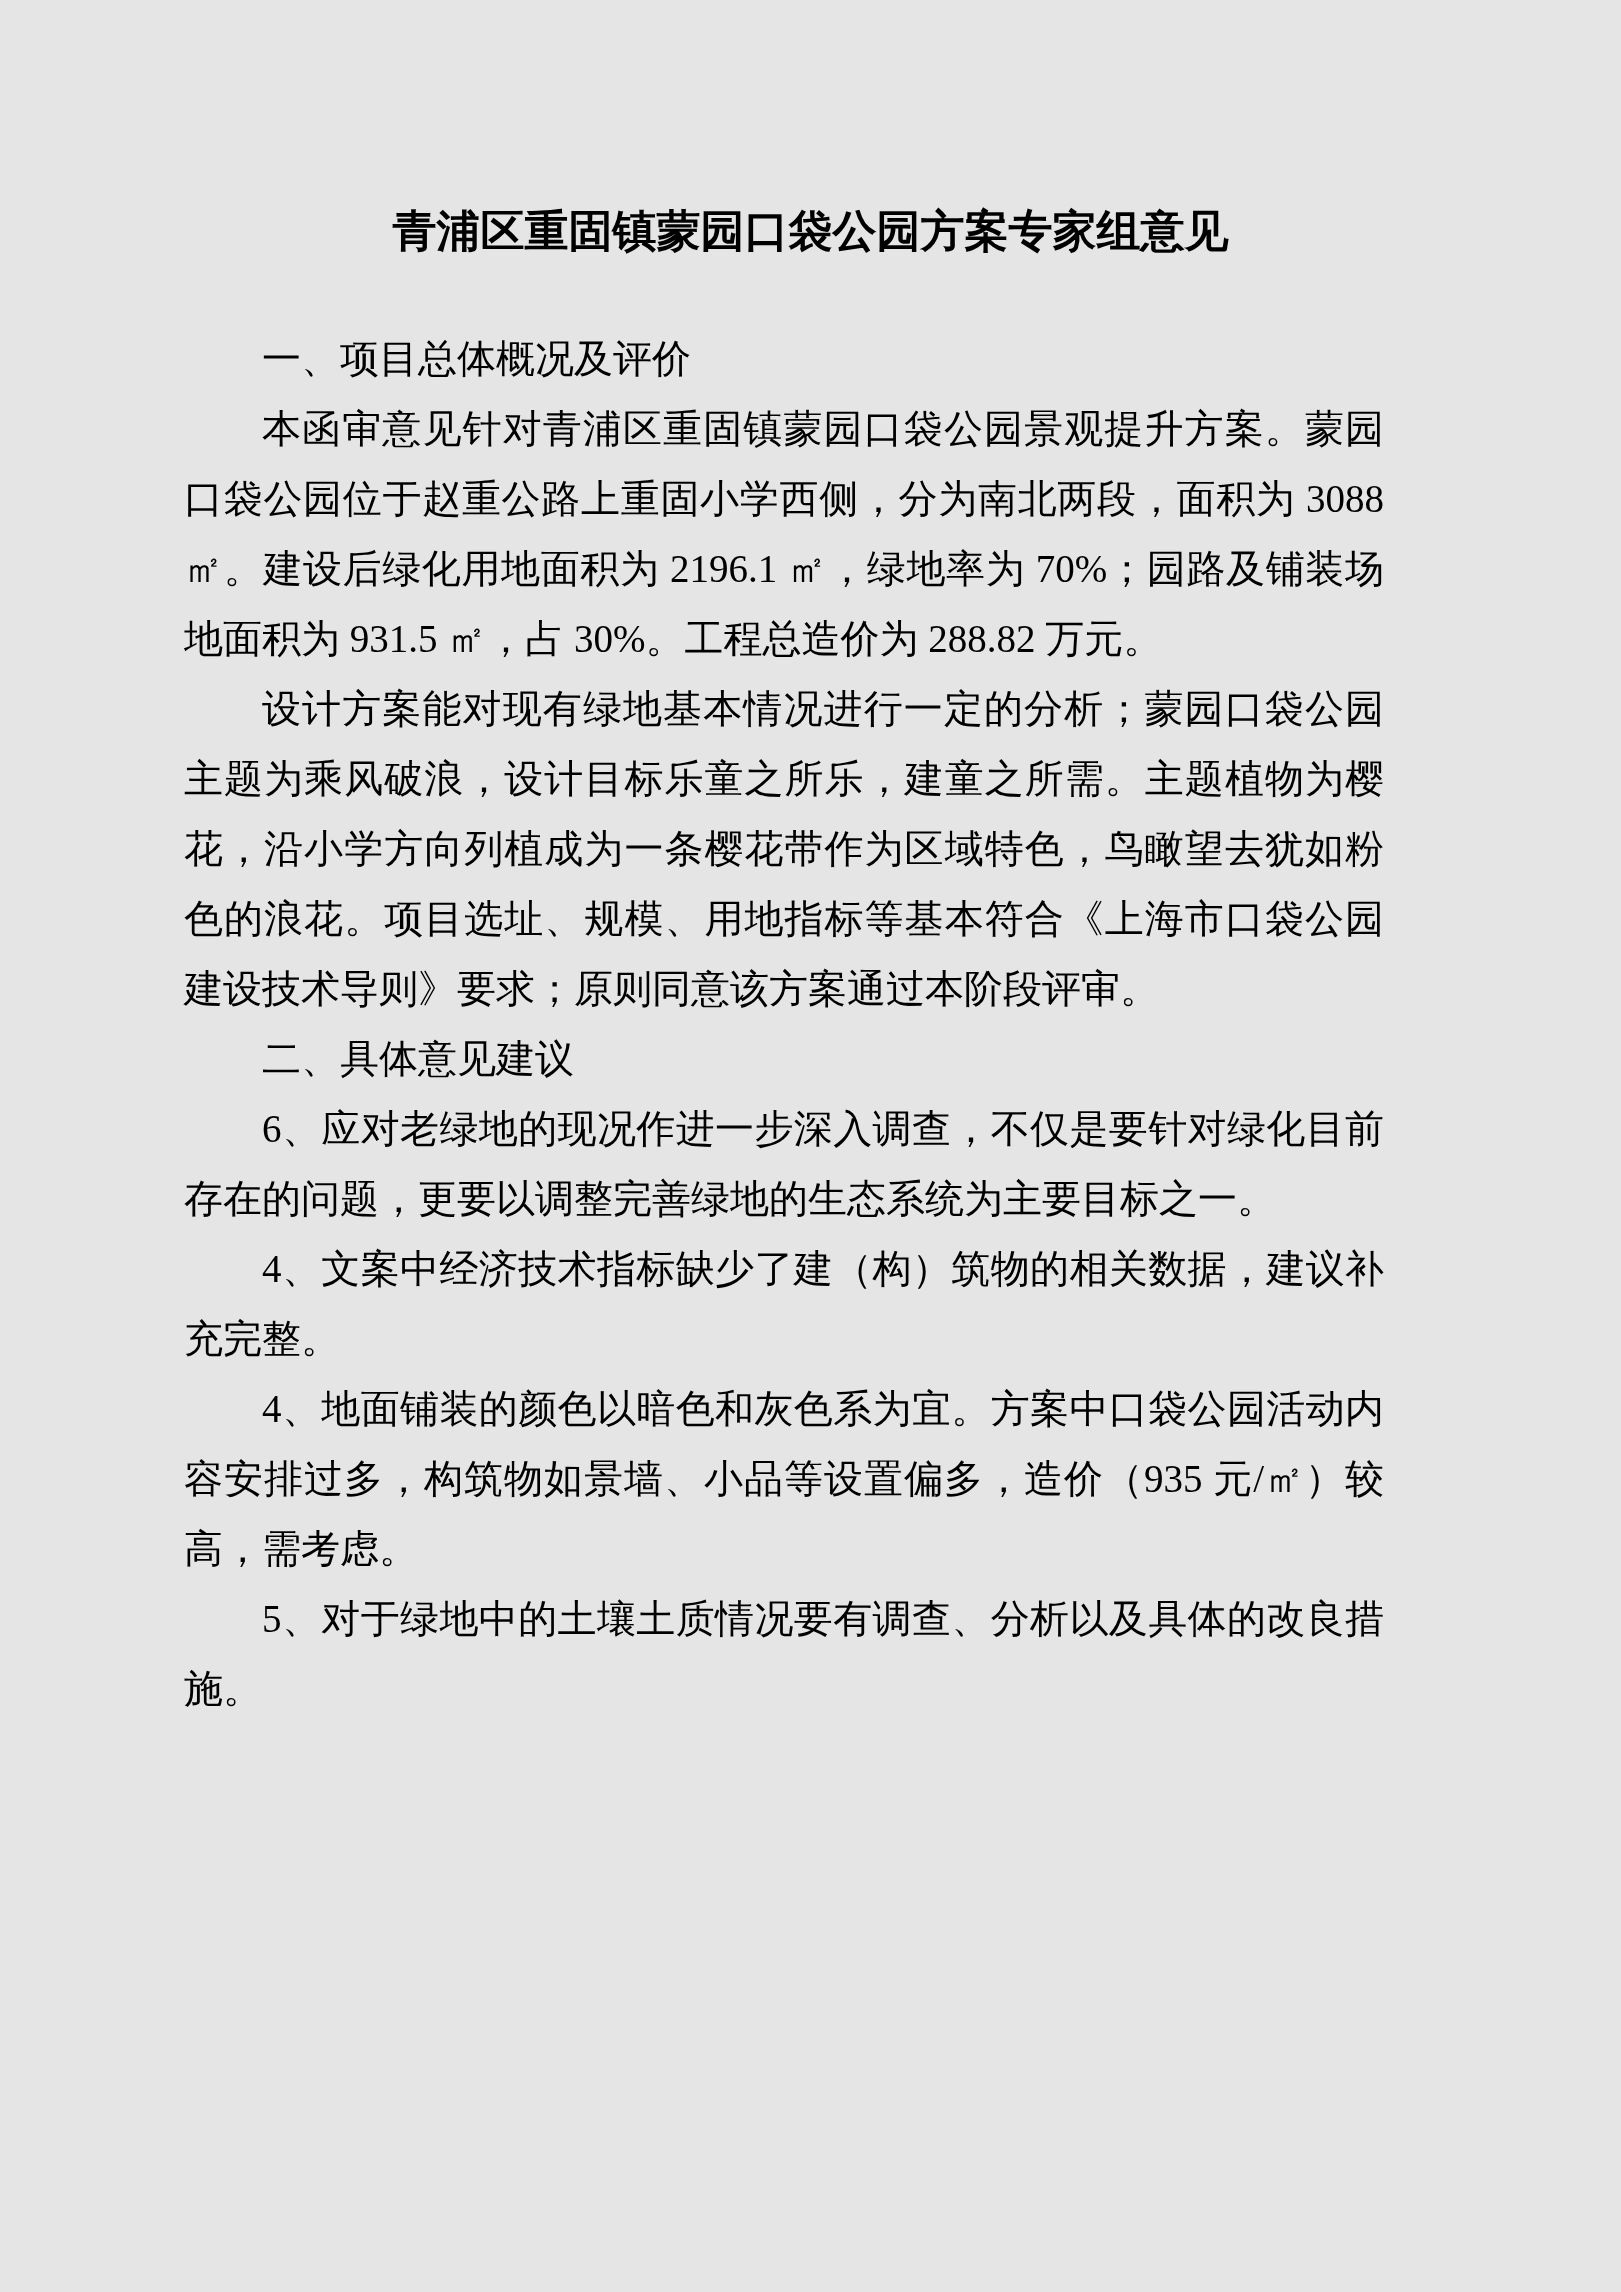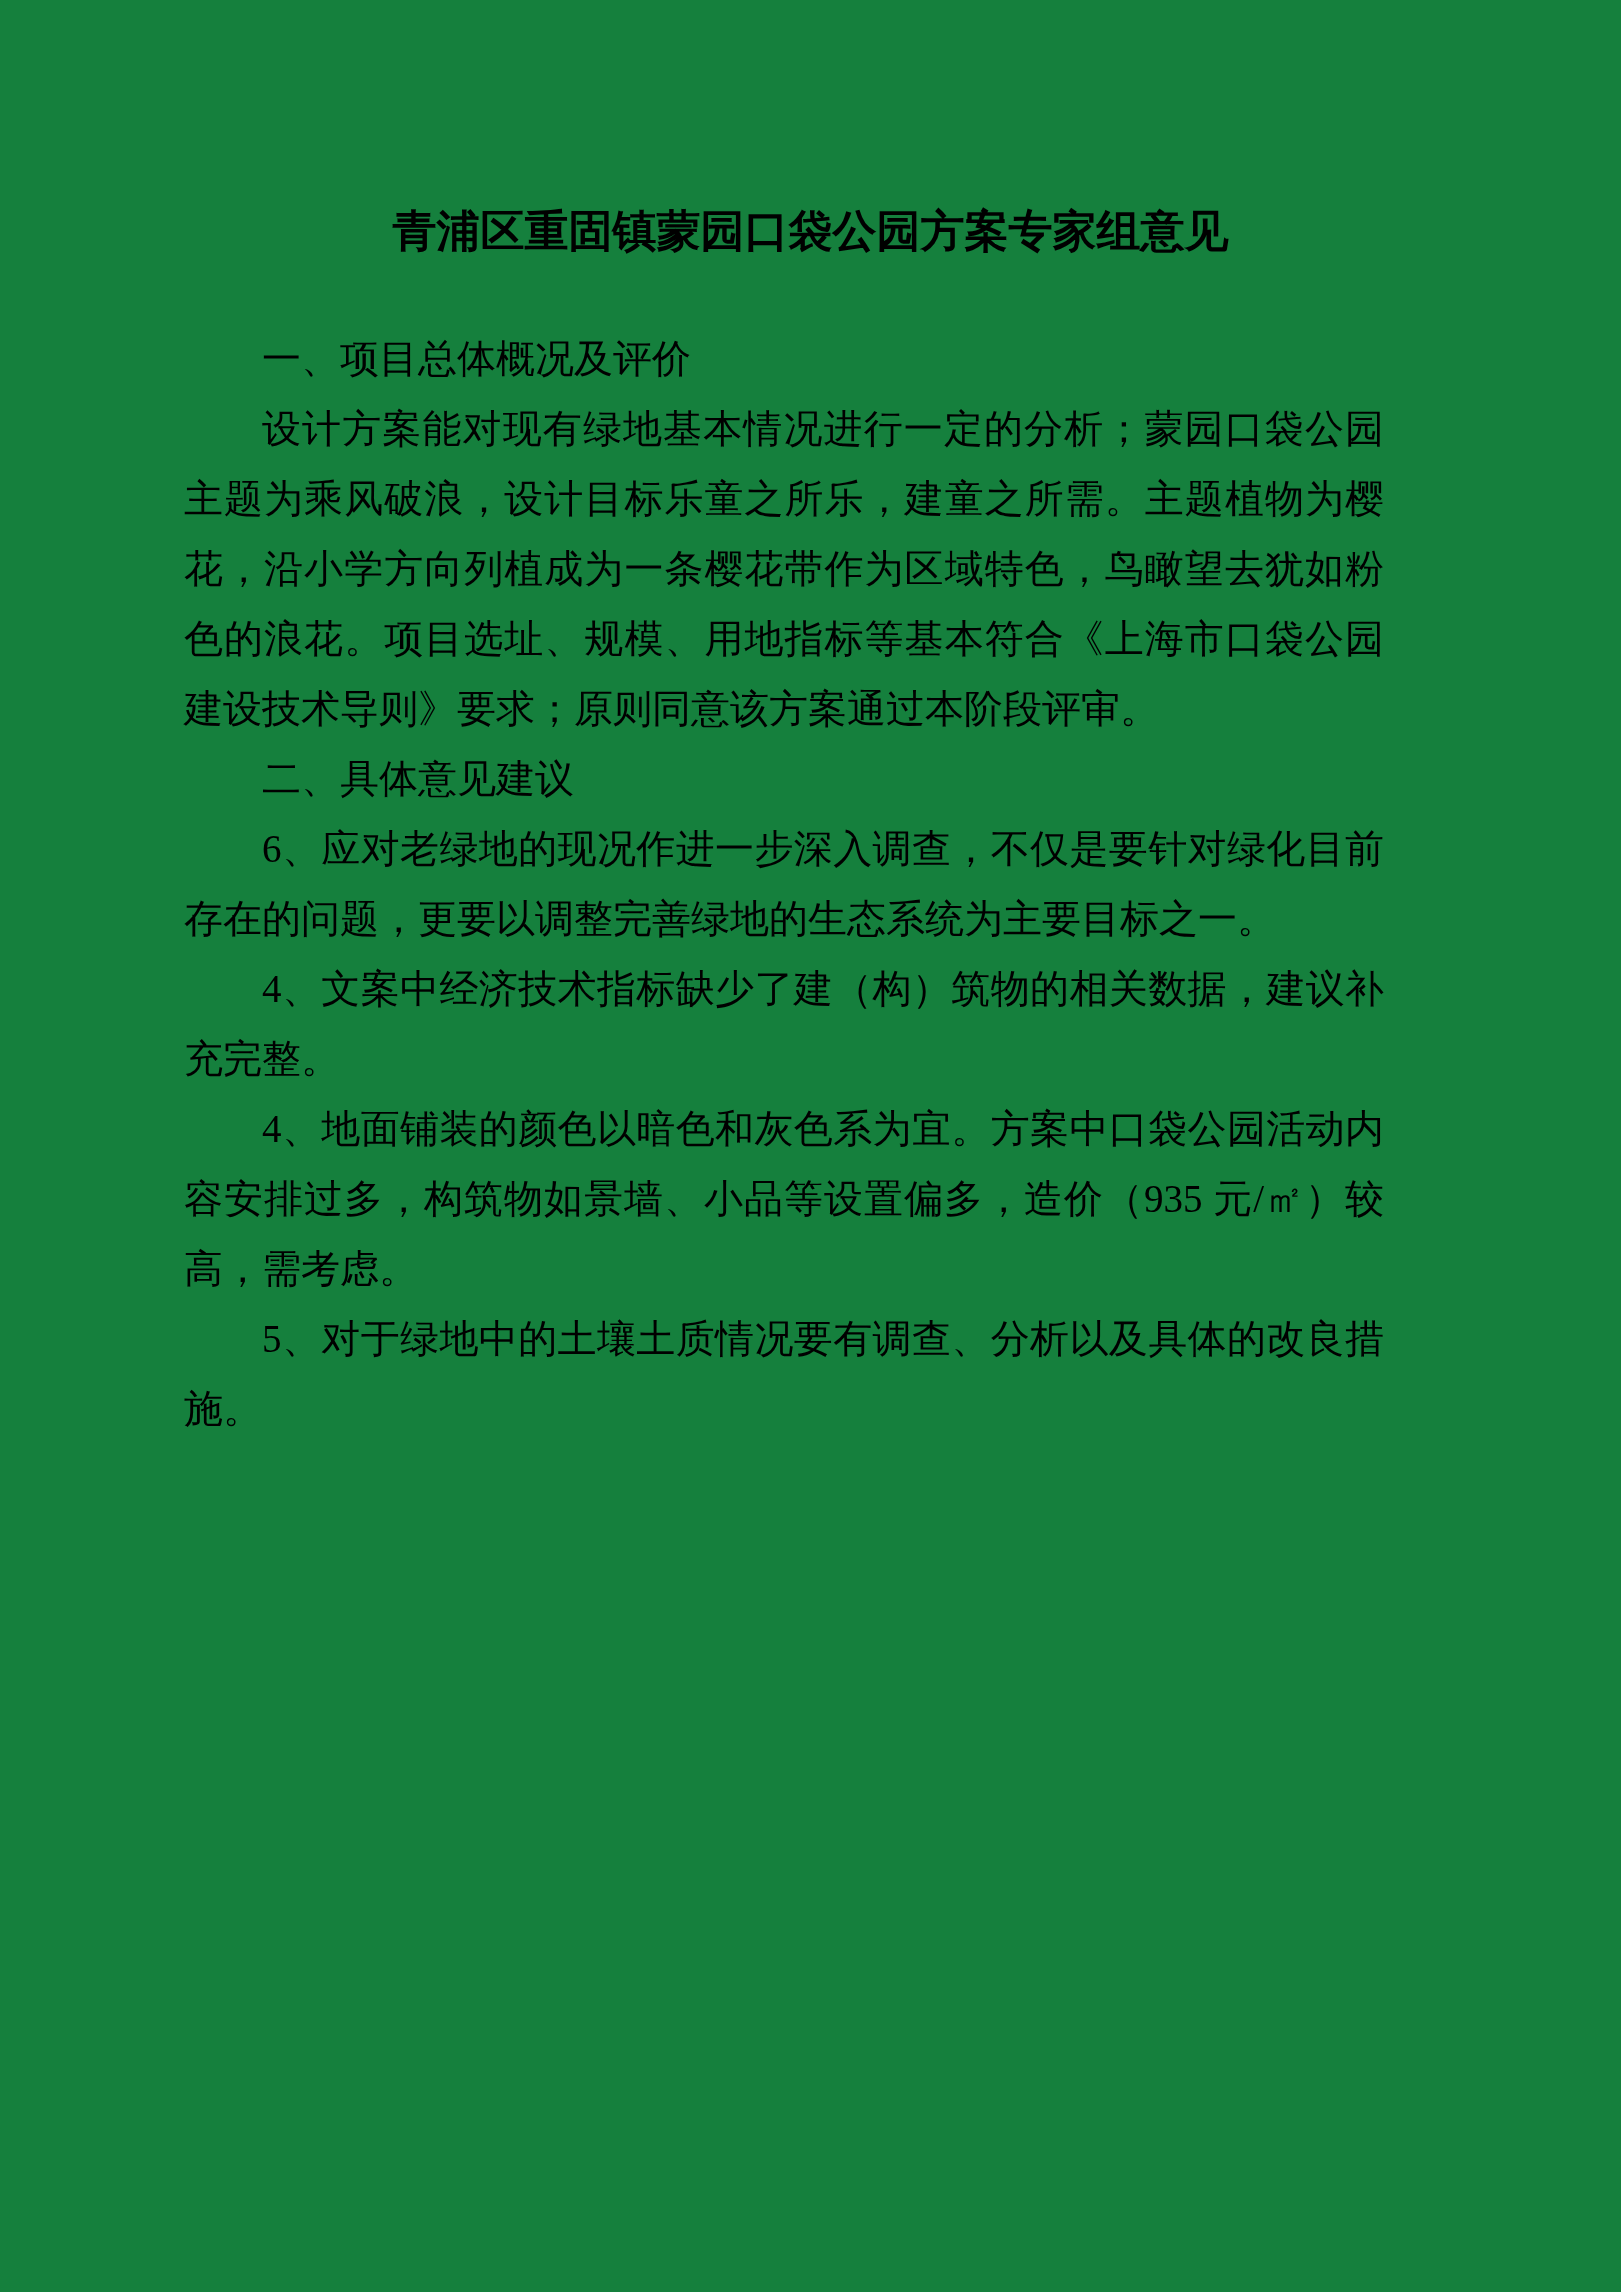--- a/index.html
+++ b/index.html
@@ -4,21 +4,21 @@
 <style>
   html, body {
     margin: 0;
     padding: 0;
     background: #ffffff;
   }
   .page {
     position: relative;
     width: 1621px;
     height: 2293px;
-    background: #15803d;
+    background: #e5e5e5;
     overflow: hidden;
     color: #000000;
   }
   .doc-title {
     position: absolute;
     top: 201px;
     left: 0;
     width: 1621px;
     margin: 0;
     text-align: center;
@@ -50,20 +50,21 @@
   }
 </style>
 </head>
 <body>
 
 <div class="page">
   <h1 class="doc-title">青浦区重固镇蒙园口袋公园方案专家组意见</h1>
 
   <div class="doc-body">
     <p class="section-heading">一、项目总体概况及评价</p>
+    <p>本函审意见针对青浦区重固镇蒙园口袋公园景观提升方案。蒙园口袋公园位于赵重公路上重固小学西侧，分为南北两段，面积为 3088 ㎡。建设后绿化用地面积为 2196.1 ㎡，绿地率为 70%；园路及铺装场地面积为 931.5 ㎡，占 30%。工程总造价为 288.82 万元。</p>
     <p>设计方案能对现有绿地基本情况进行一定的分析；蒙园口袋公园主题为乘风破浪，设计目标乐童之所乐，建童之所需。主题植物为樱花，沿小学方向列植成为一条樱花带作为区域特色，鸟瞰望去犹如粉色的浪花。项目选址、规模、用地指标等基本符合《上海市口袋公园建设技术导则》要求；原则同意该方案通过本阶段评审。</p>
 
     <p class="section-heading">二、具体意见建议</p>
     <p>6、应对老绿地的现况作进一步深入调查，不仅是要针对绿化目前存在的问题，更要以调整完善绿地的生态系统为主要目标之一。</p>
     <p>4、文案中经济技术指标缺少了建（构）筑物的相关数据，建议补充完整。</p>
     <p>4、地面铺装的颜色以暗色和灰色系为宜。方案中口袋公园活动内容安排过多，构筑物如景墙、小品等设置偏多，造价（935 元/㎡）较高，需考虑。</p>
     <p>5、对于绿地中的土壤土质情况要有调查、分析以及具体的改良措施。</p>
   </div>
 </div>
 

